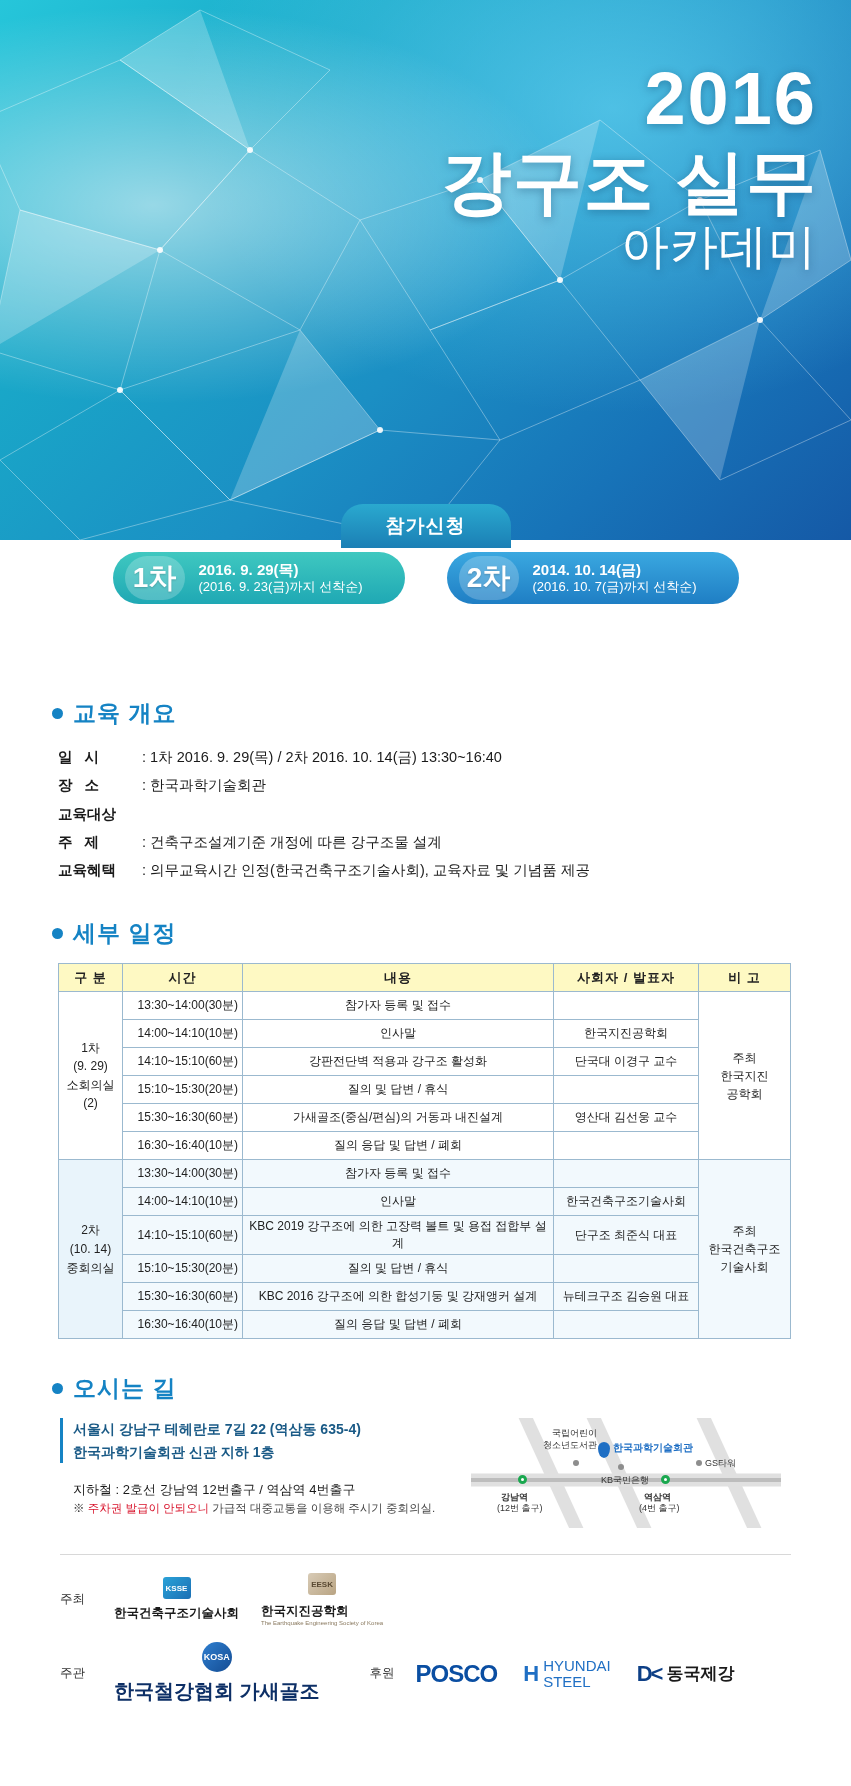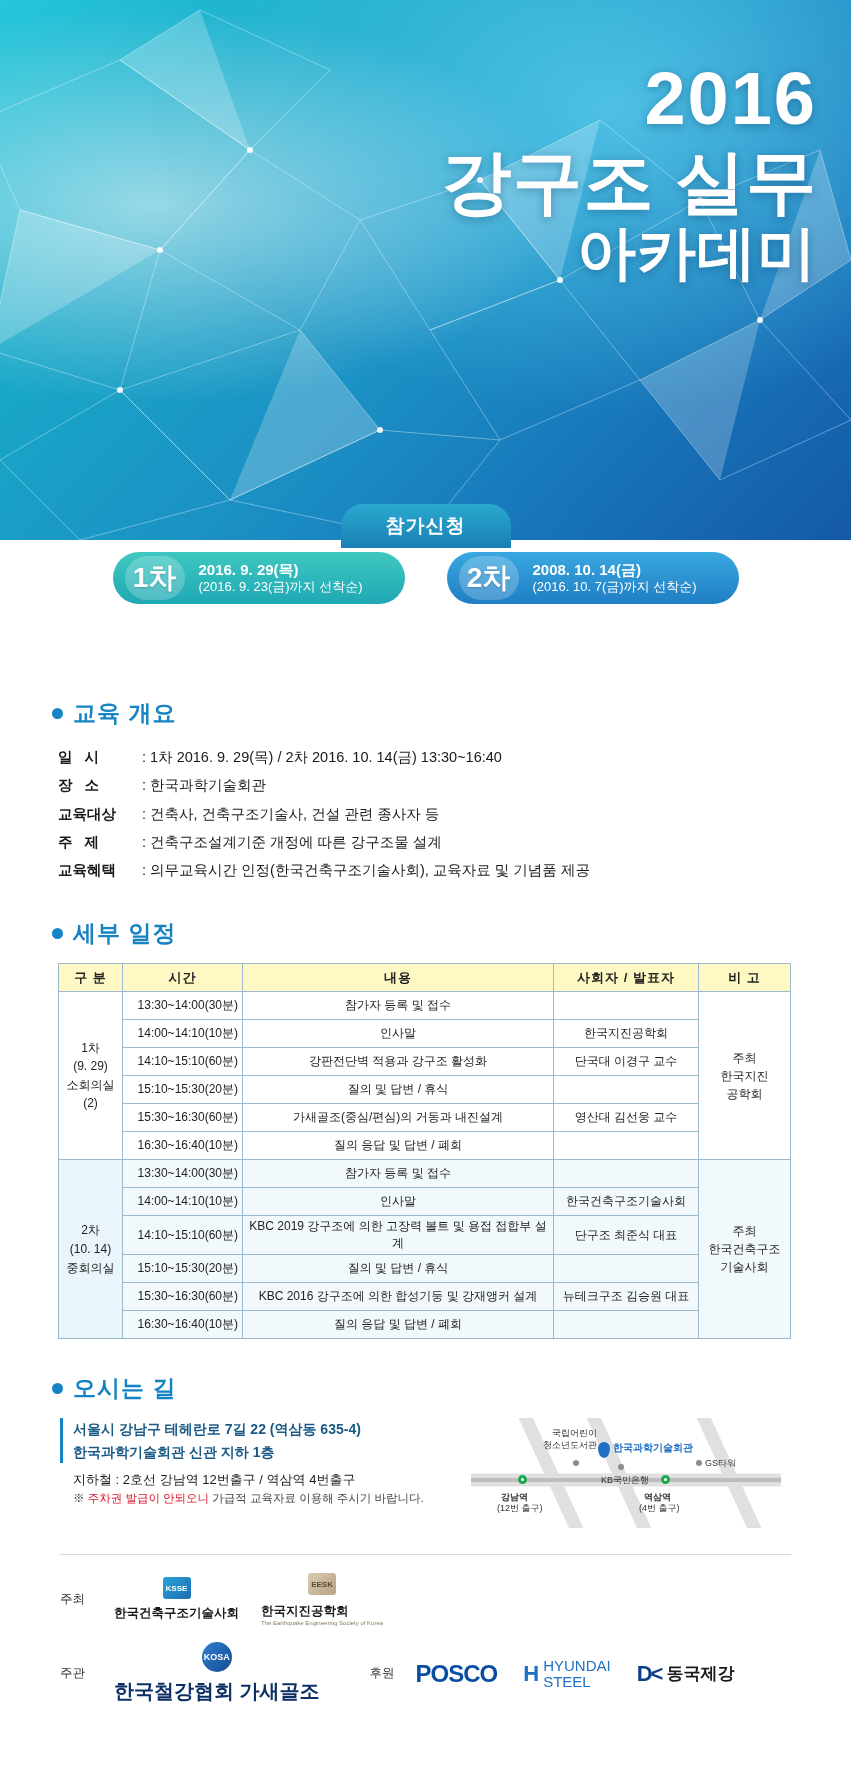--- a/index.html
+++ b/index.html
@@ -39,22 +39,22 @@
     line-height: 1;
     margin-bottom: 8px;
   }
   .hero-line1 {
     font-size: 70px;
     font-weight: bold;
     line-height: 1.1;
     letter-spacing: 1px;
   }
   .hero-line2 {
-    font-size: 59px;
-    font-weight: bold;
+    font-size: 48px;
+    font-weight: normal;
     line-height: 1.1;
     letter-spacing: 1px;
   }
 
   
   .apply-wrap {
     position: relative;
     height: 120px;
     background: #ffffff;
   }
@@ -162,21 +162,21 @@
   
   .dir-wrap { display:flex; margin-top: 6px; }
   .dir-left { width: 420px; padding-left: 8px; }
   .addr {
     border-left: 3px solid #1583c4;
     padding-left: 10px;
     font-size: 14px;
     font-weight: bold;
     line-height: 1.6;
     color: #1a5a86;
-    margin-bottom: 6px;
+    margin-bottom: 16px;
   }
   .subway { font-size: 13px; margin-left: 13px; line-height:1.7; }
   .notice { font-size: 11.5px; margin-left: 13px; color:#444; }
   .notice .red { color: #d8122a; }
   .map {
     position: relative;
     width: 330px; height: 110px;
     margin-left: 10px;
   }
   .map .station {
@@ -294,21 +294,21 @@
           <div class="d1">2016. 9. 29(목)</div>
           <div class="d2">(2016. 9. 23(금)까지 선착순)</div>
         </div>
       </div>
 
       <div class="pill two">
         <div class="badge">
           <span>2차</span>
         </div>
         <div class="ptxt">
-          <div class="d1">2008. 10. 14(금)</div>
+          <div class="d1">2014. 10. 14(금)</div>
           <div class="d2">(2016. 10. 7(금)까지 선착순)</div>
         </div>
       </div>
 
     </div>
   </div>
 
   <div class="body-area">
 
     <div class="sec-title">
@@ -319,21 +319,20 @@
       <div class="info-row">
         <div class="info-label">일     시</div>
         <div class="info-value">: 1차 2016. 9. 29(목) / 2차 2016. 10. 14(금)  13:30~16:40</div>
       </div>
       <div class="info-row">
         <div class="info-label">장     소</div>
         <div class="info-value">: 한국과학기술회관</div>
       </div>
       <div class="info-row">
         <div class="info-label w2">교육대상</div>
-        <div class="info-value">: 건축사, 건축구조기술사, 건설 관련 종사자 등</div>
       </div>
       <div class="info-row">
         <div class="info-label">주     제</div>
         <div class="info-value">: 건축구조설계기준 개정에 따른 강구조물 설계</div>
       </div>
       <div class="info-row">
         <div class="info-label w2">교육혜택</div>
         <div class="info-value">: 의무교육시간 인정(한국건축구조기술사회), 교육자료 및 기념품 제공</div>
       </div>
     </div>
@@ -437,21 +436,21 @@
     </div>
 
     <div class="dir-wrap">
       <div class="dir-left">
         <div class="addr">
           <div>서울시 강남구 테헤란로 7길 22 (역삼동 635-4)</div>
           <div>한국과학기술회관 신관 지하 1층</div>
         </div>
         <div class="subway">지하철 : 2호선 강남역 12번출구 / 역삼역 4번출구</div>
         <div class="notice">
-          <span>※ </span><span class="red">주차권 발급이 안되오니</span><span> 가급적 교육자료 이용해 주시기 바랍니다.</span>
+          <span>※ </span><span class="red">주차권 발급이 안되오니</span><span> 가급적 대중교통을 이용해 주시기 중회의실.</span>
         </div>
       </div>
 
       <div class="map">
         <svg width="330" height="110" viewBox="0 0 330 110">
           <g stroke="#e0e0e0" stroke-width="13" fill="none">
             <line x1="10" y1="62" x2="320" y2="62"></line>
             <line x1="62" y1="-6" x2="118" y2="116"></line>
             <line x1="130" y1="-6" x2="186" y2="116"></line>
             <line x1="240" y1="-6" x2="296" y2="116"></line>

